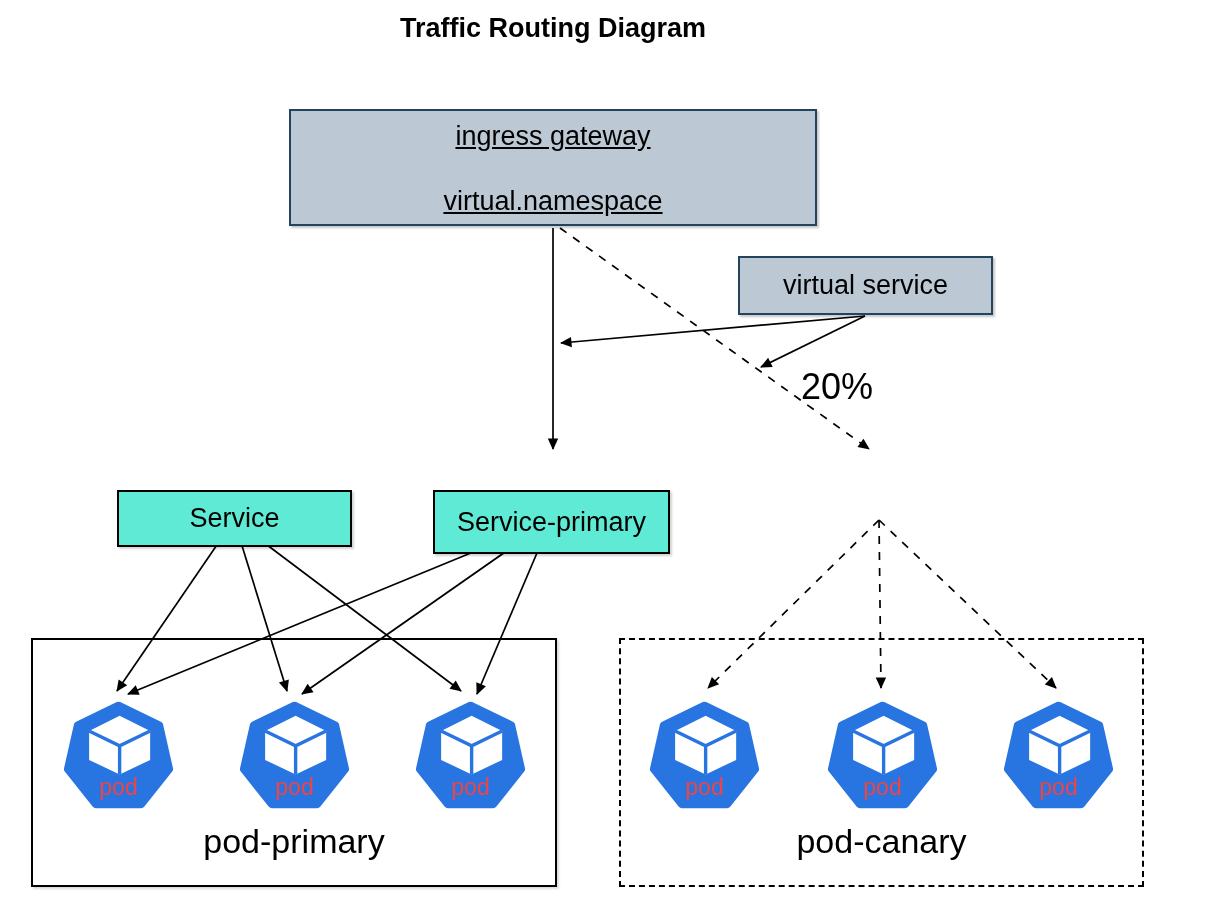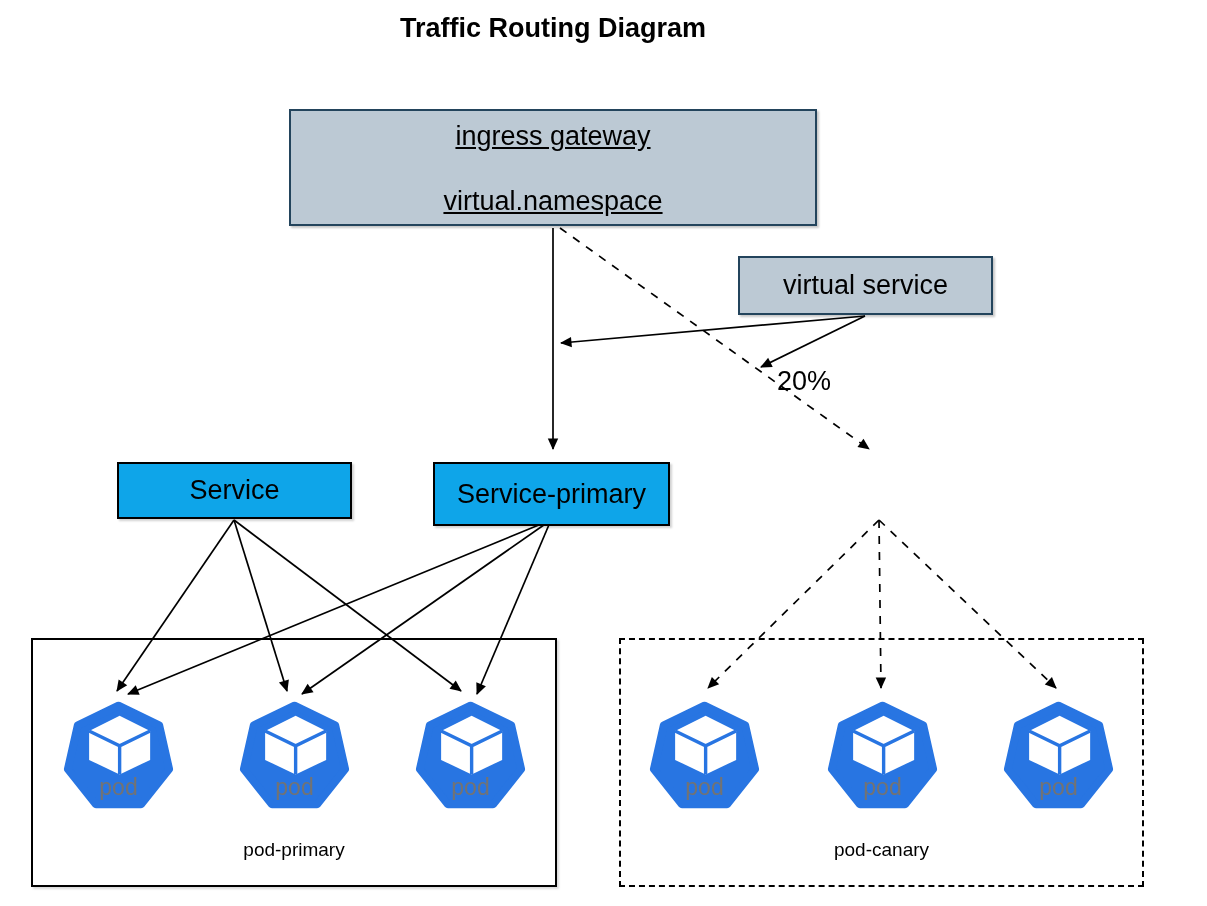--- a/index.html
+++ b/index.html
@@ -14,48 +14,49 @@
   .node {
     position:absolute; box-sizing:border-box; display:flex;
     align-items:center; justify-content:center; text-align:center;
     font-size:27px; z-index:2; white-space:nowrap;
   }
   .node.filled {
     background:#bcc9d4; border:2px solid #23445c;
     box-shadow:2px 2px 2px rgba(0,0,0,0.22);
   }
   .node.plain {
-    background:#0ea5e9; border:2px solid #000000;
+    background:#5eead4; border:2px solid #000000;
     box-shadow:2px 2px 2px rgba(0,0,0,0.18);
+    margin-top:28px;
   }
   .node.dashed {
     background:#ffffff; border:2px dashed #000000;
   }
   .ingress {
     flex-direction:column; justify-content:space-between;
     padding:10px 0 7px 0;
   }
   .group {
     position:absolute; box-sizing:border-box; background:#ffffff; z-index:0;
   }
   .group.solid { border:2px solid #000000; box-shadow:2px 2px 2px rgba(0,0,0,0.15); }
   .group.dashedb { border:2px dashed #000000; }
   .group-label {
     position:absolute; bottom:24px; left:0; width:100%;
-    text-align:center; font-size:19px;
+    text-align:center; font-size:34px;
   }
   .edges { position:absolute; left:0; top:0; z-index:1; }
   .pod { position:absolute; width:113px; height:113px; z-index:2; }
   .pod svg { position:absolute; left:0; top:0; }
   .pod-label {
     position:absolute; bottom:14px; left:0; width:100%; text-align:center;
-    color:#737373; font-size:23px; line-height:1; z-index:3;
+    color:#ef4444; font-size:23px; line-height:1; z-index:3;
   }
   .weight {
-    position:absolute; left:777px; top:366px; font-size:27px; z-index:2;
+    position:absolute; left:801px; top:366px; font-size:36px; z-index:2;
   }
 </style>
 </head>
 <body>
 
 <div class="canvas">
 
   <div class="title">Traffic Routing Diagram</div>
 
   <div class="group solid" style="left:31px; top:638px; width:526px; height:249px;">

